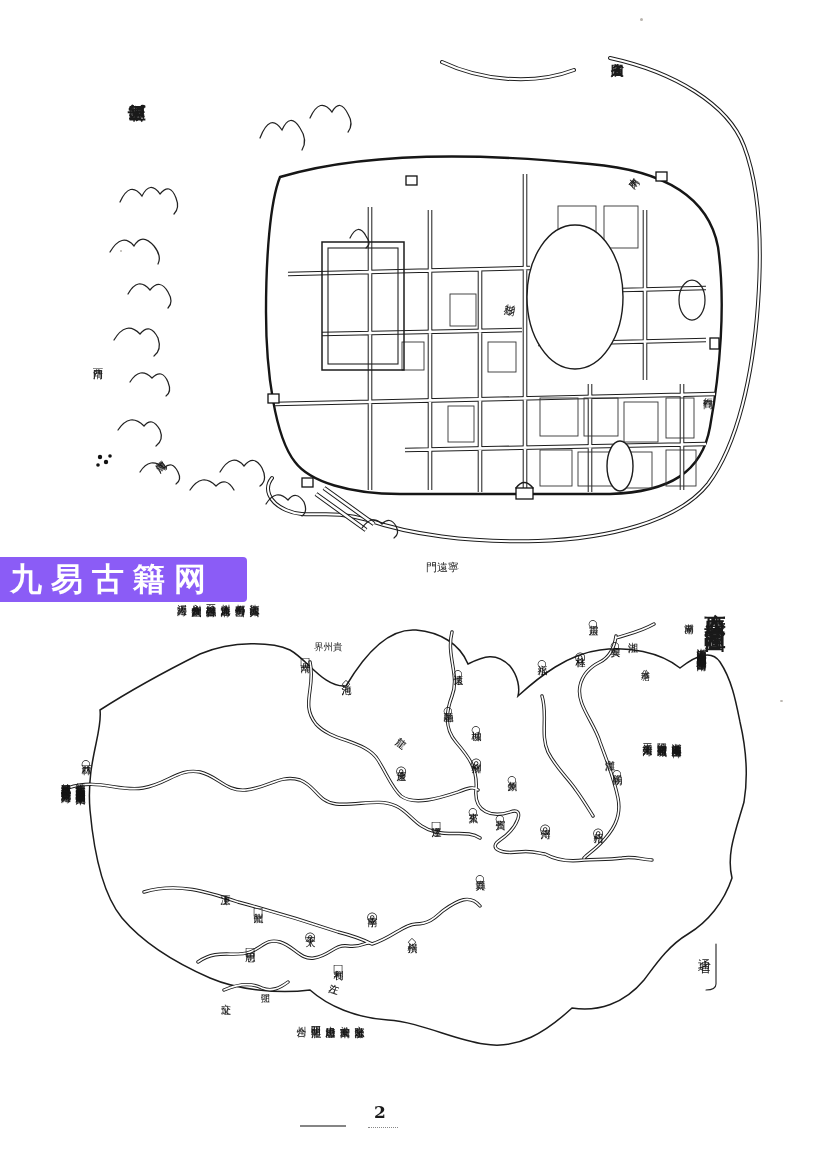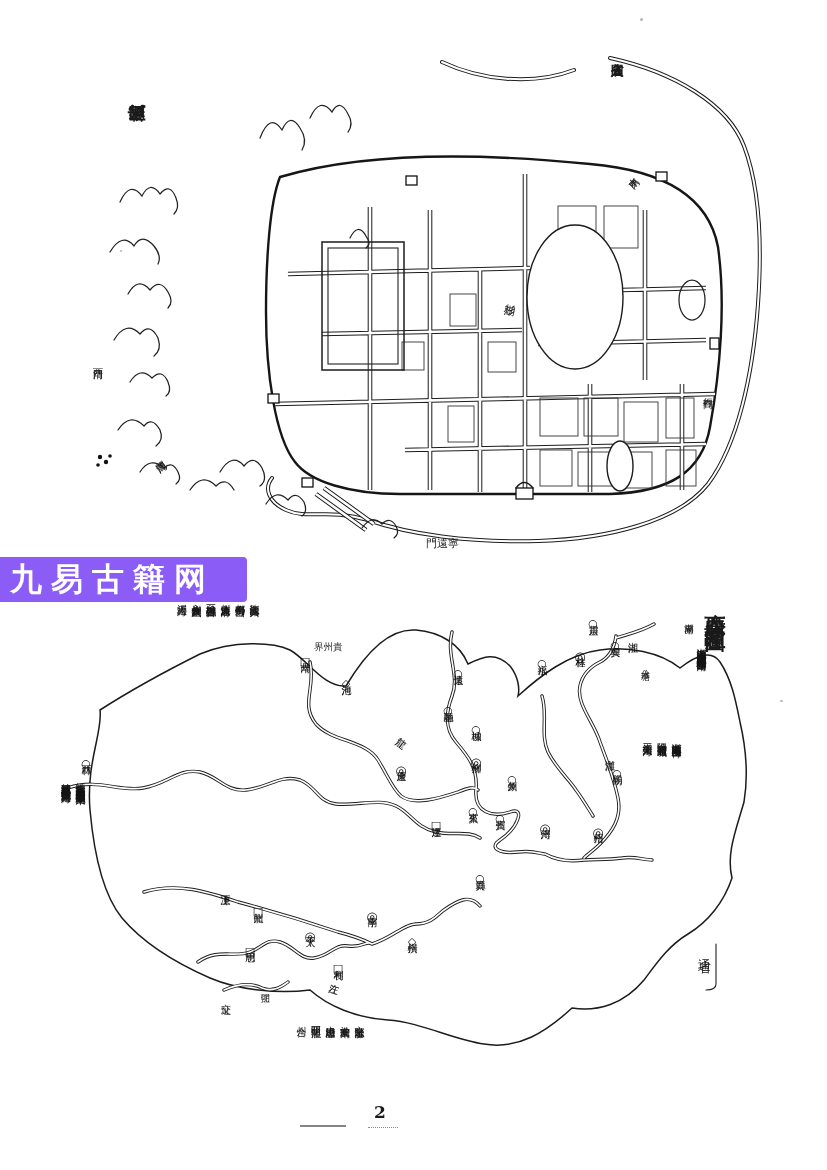--- a/index.html
+++ b/index.html
@@ -126,21 +126,21 @@
       <rect class="gate" x="336" y="134" width="11" height="9"></rect>
       <rect class="gate" x="446" y="446" width="17" height="11"></rect>
       <path class="ln" d="M446,446 q8,-11 17,0"></path>
     </g>
   </svg>
 
 <div class="lbl vert" style="left: 36px; top: 70px; font-size: 17px; font-weight: bold; transform: rotate(-90deg);">省城圖</div>
     <div class="lbl vert" style="left: 540px; top: 10px; font-size: 13px; font-weight: bold;">入省圖</div>
     <div class="lbl vert" style="left: 22px; top: 318px; font-size: 10px;">西清門</div>
     <div class="lbl vert" style="left: 78px; top: 414px; font-size: 10px; transform: rotate(-36deg);">麗澤門</div>
-    <div class="lbl" style="left: 356px; top: 496px; font-size: 11px;">門遠寧</div>
+    <div class="lbl" style="left: 356px; top: 520px; font-size: 11px;">門遠寧</div>
     <div class="lbl vert" style="left: 632px; top: 348px; font-size: 10px;">行春門</div>
     <div class="lbl vert" style="left: 550px; top: 132px; font-size: 9.5px; transform: rotate(-48deg);">水東門</div>
     <div class="lbl vert" style="left: 436px; top: 254px; font-size: 11px; transform: rotate(12deg);">杉湖</div>
   </div>
 
 <div id="rivermap" class="abs">
   <svg width="740" height="520" viewBox="0 0 740 520">
     <defs>
       <path id="rivers" d="
         M20,196 C50,186 70,200 95,196 C120,192 130,176 152,180 C170,184 178,200 198,198 C220,196 232,182 252,188 C268,194 270,210 288,212 C310,214 330,206 348,214 C362,220 368,236 388,240 C406,244 420,238 432,246

